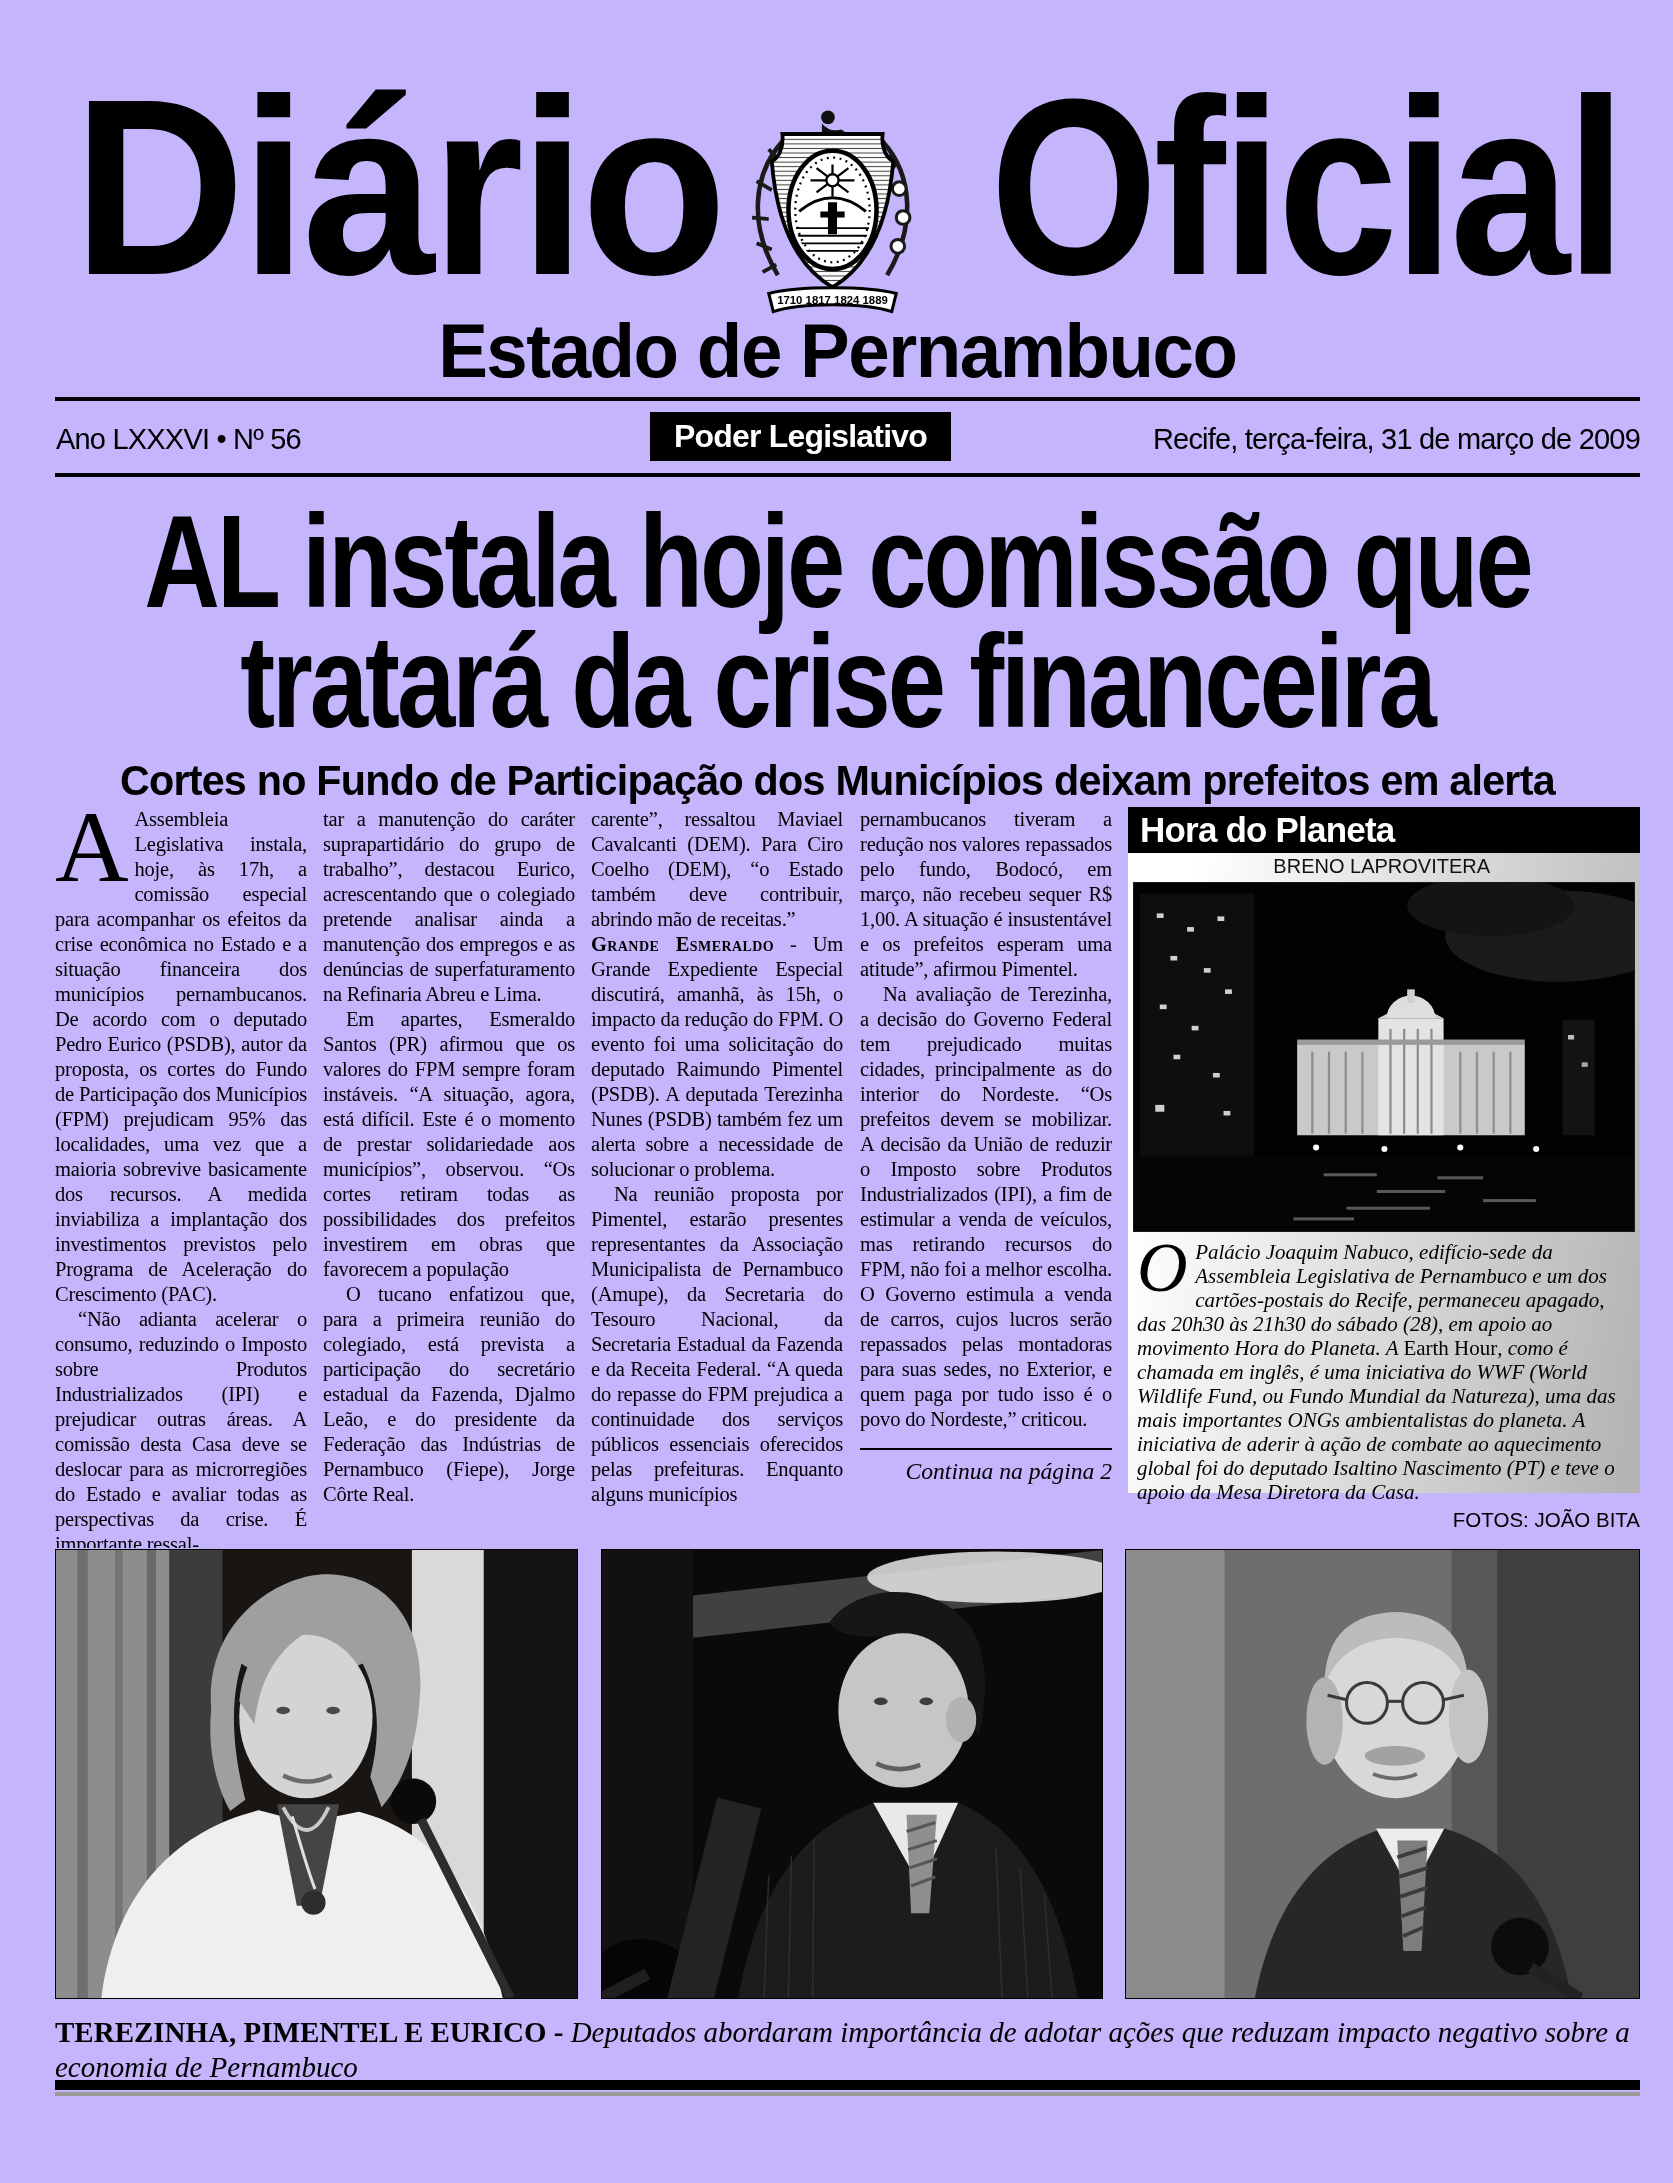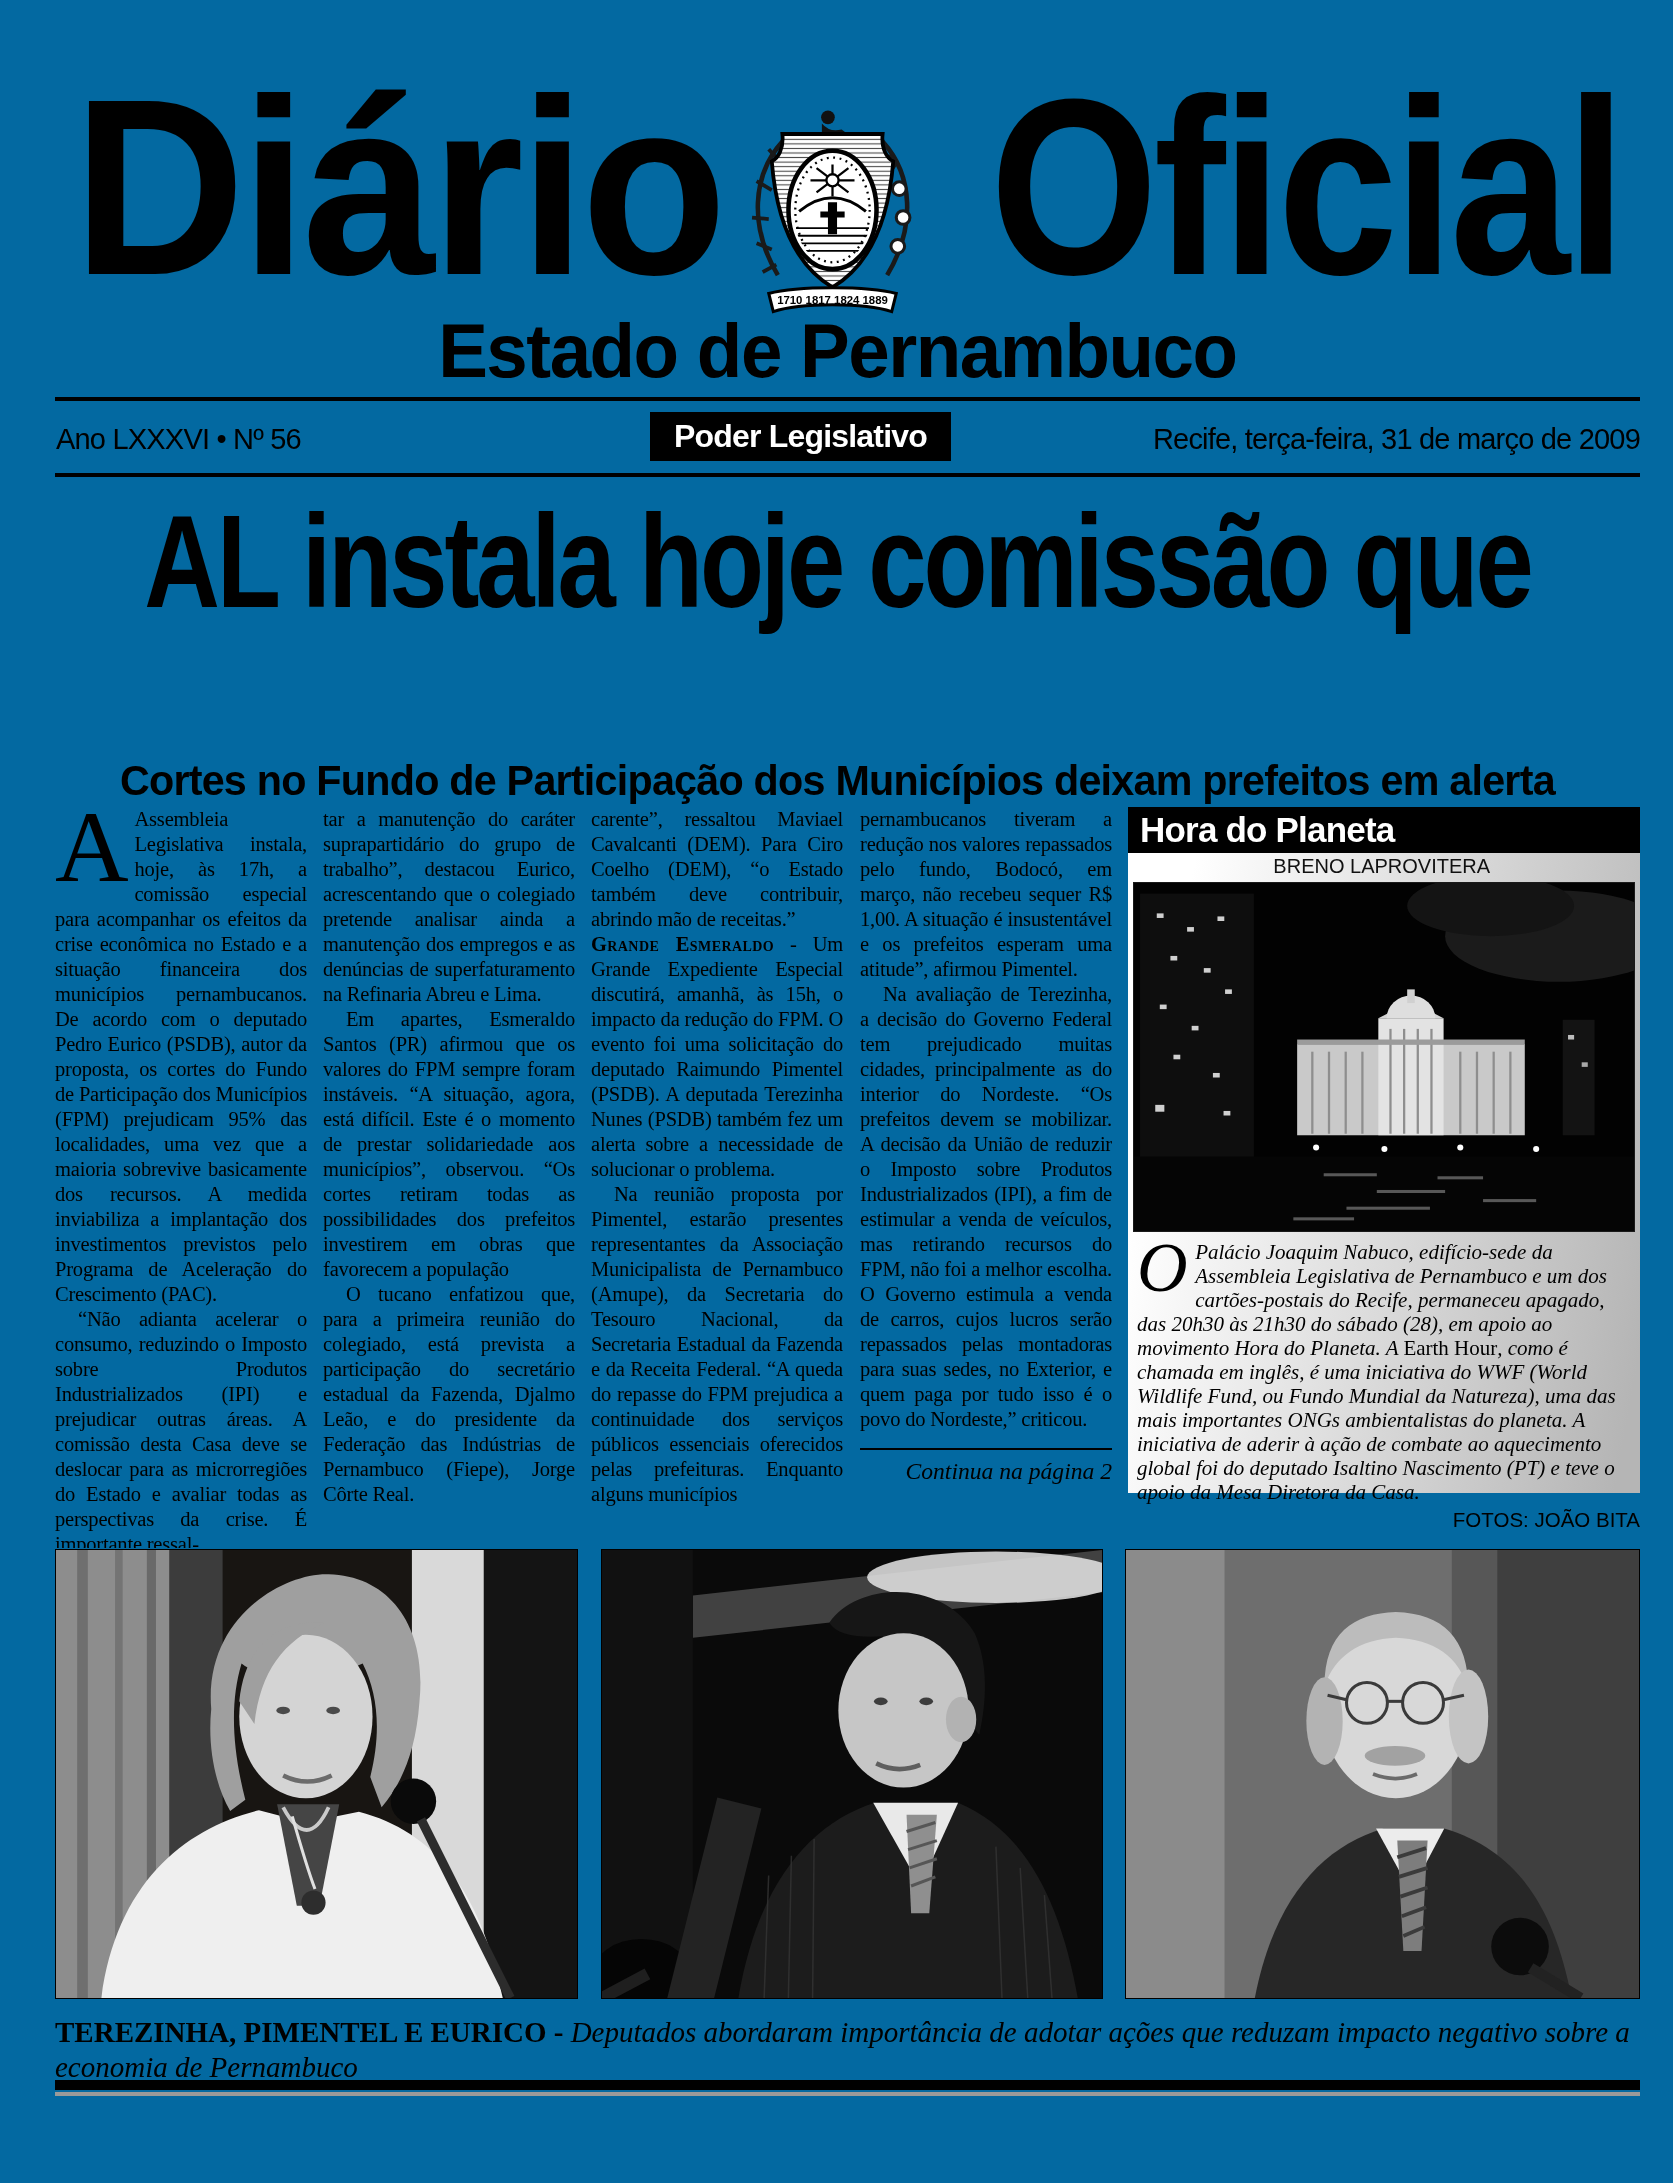--- a/index.html
+++ b/index.html
@@ -1,16 +1,16 @@
 <!DOCTYPE html>
 <html lang="pt" style="font-size:12px"><head>
 <meta charset="utf-8">
 <style>
   html,body{margin:0;padding:0;background:#e8e8e8;}
-  .page{position:relative;width:1674px;height:2183px;margin:0 auto;background:#0369a1;overflow:hidden;color:#000;}
+  .page{position:relative;width:1674px;height:2183px;margin:0 auto;background:#c4b5fd;overflow:hidden;color:#000;}
   .abs{position:absolute;}
   .sans{font-family:"Liberation Sans",sans-serif;}
 
   
   .mast-word{font-family:"Liberation Sans",sans-serif;font-weight:bold;font-size:251px;line-height:228px;letter-spacing:-4.6px;white-space:nowrap;}
   .mast-left{left:73px;top:73px;transform:scaleX(.95);transform-origin:left top;}
   .mast-right{right:52px;top:73px;transform:scaleX(.86);transform-origin:right top;}
   .center-line{position:absolute;left:0;right:0;display:flex;justify-content:center;}
   .nowrap{white-space:nowrap;}
   .subtitle{font-weight:bold;font-size:76px;line-height:76px;letter-spacing:-1.5px;transform:scaleX(.98);}
@@ -132,20 +132,23 @@
   </div>
 
   <div class="rule" style="top:397px;height:3.8px;"></div>
   <div class="abs sans edition">Ano LXXXVI • Nº 56</div>
   <div class="abs sans section-badge">Poder Legislativo</div>
   <div class="abs sans dateline">Recife, terça-feira, 31 de março de 2009</div>
   <div class="rule" style="top:473px;height:3.8px;"></div>
 
   <div class="center-line sans" style="top:494px;">
     <div class="nowrap headline">AL instala hoje comissão que</div>
+  </div>
+  <div class="center-line sans" style="top:614px;">
+    <div class="nowrap headline">tratará da crise financeira</div>
   </div>
   <div class="center-line sans" style="top:757px;">
     <div class="nowrap subhead">Cortes no Fundo de Participação dos Municípios deixam prefeitos em alerta</div>
   </div>
 
   <div class="body-region">
 
     <div class="col" style="left:55px;">
       <p><span class="dropcap">A</span><span>Assembleia Legislativa instala, hoje, às 17h, a comissão especial para acompanhar os efeitos da crise econômica no Estado e a situação financeira dos municípios pernambucanos. De acordo com o deputado Pedro Eurico (PSDB), autor da proposta, os cortes do Fundo de Participação dos Municípios (FPM) prejudicam 95% das localidades, uma vez que a maioria sobrevive basicamente dos recursos. A medida inviabiliza a implantação dos investimentos previstos pelo Programa de Aceleração do Crescimento (PAC).</span></p>
       <p class="ind">“Não adianta acelerar o consumo, reduzindo o Imposto sobre Produtos Industrializados (IPI) e prejudicar outras áreas. A comissão desta Casa deve se deslocar para as microrregiões do Estado e avaliar todas as perspectivas da crise. É importante ressal-</p>

